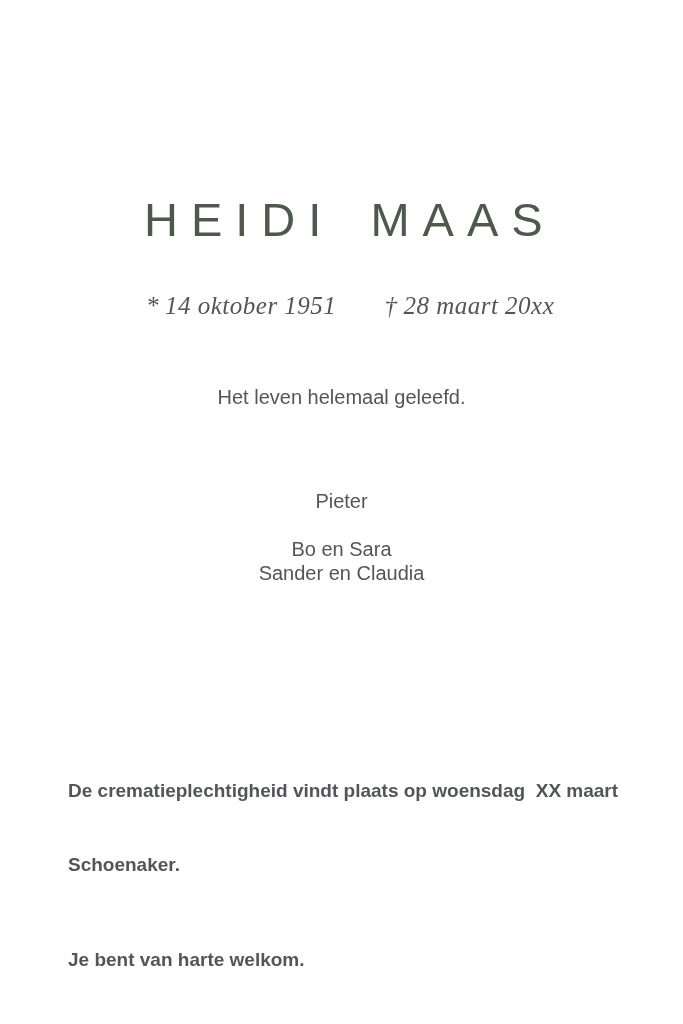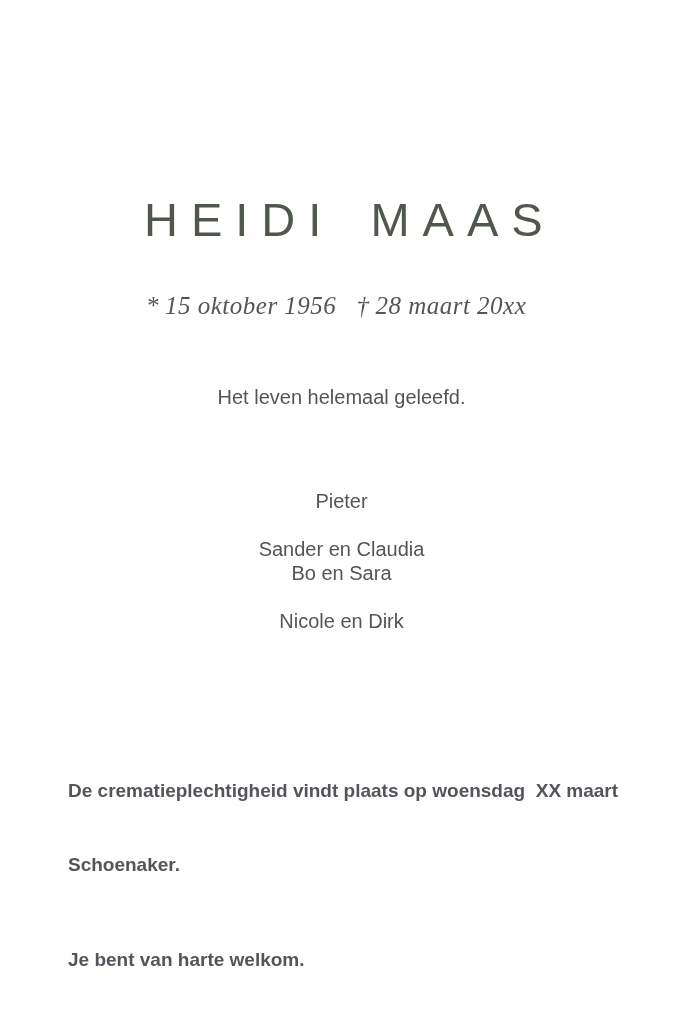--- a/index.html
+++ b/index.html
@@ -38,21 +38,21 @@
     font-style: italic;
     font-size: 25px;
     letter-spacing: 0.5px;
     color: var(--color-text, #53555a);
     white-space: nowrap;
   }
   .dates .sym {
     margin-right: 6px;
   }
   .date-death {
-    margin-left: 20px;
+    margin-left: 48px;
   }
   .motto {
     position: absolute;
     left: 0;
     top: 385px;
     width: 683px;
     text-align: center;
     font-size: 20px;
     line-height: 24px;
   }
@@ -93,35 +93,34 @@
   }
 </style>
 </head>
 <body>
 
 <div class="card">
 
   <h1 class="title">HEIDI MAAS</h1>
 
   <div class="dates">
-    <span class="date-birth"><span class="sym">*</span><span>15 oktober 1956</span></span><span class="date-death"><span class="sym">†</span><span>28 maart 20xx</span></span>
+    <span class="date-birth"><span class="sym">*</span><span>14 oktober 1951</span></span><span class="date-death"><span class="sym">†</span><span>28 maart 20xx</span></span>
   </div>
 
   <div class="motto">Het leven helemaal geleefd.</div>
 
   <div class="family">
     <div class="group">
       <div class="name-line">Pieter</div>
     </div>
     <div class="group">
+      <div class="name-line">Bo en Sara</div>
       <div class="name-line">Sander en Claudia</div>
-      <div class="name-line">Bo en Sara</div>
     </div>
     <div class="group">
-      <div class="name-line">Nicole en Dirk</div>
     </div>
   </div>
 
   <div class="announcement">
     <p class="para">
       <span class="line">De crematieplechtigheid vindt plaats op woensdag  XX maart</span>
       <span class="line">Schoenaker.</span>
     </p>
     <p class="para">Je bent van harte welkom.</p>
 

